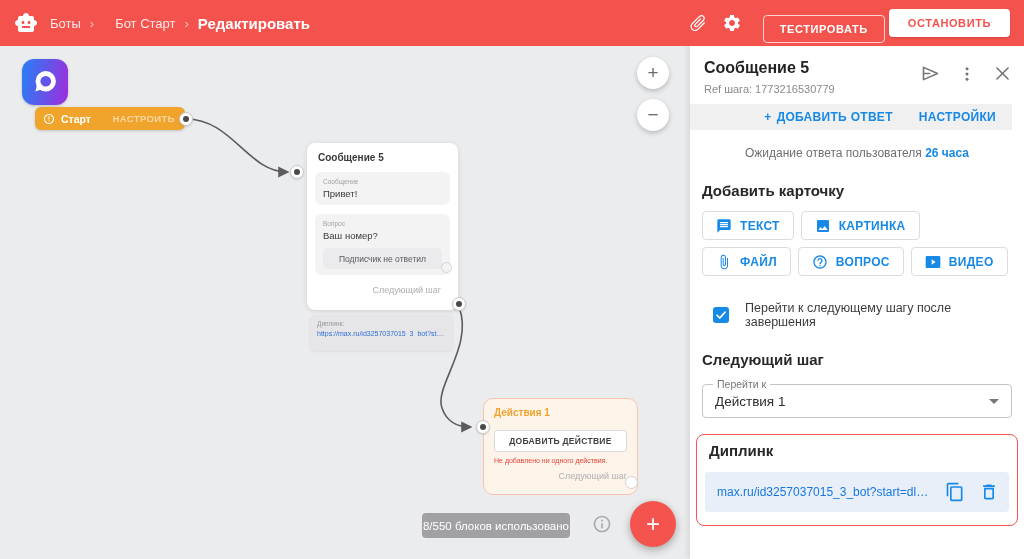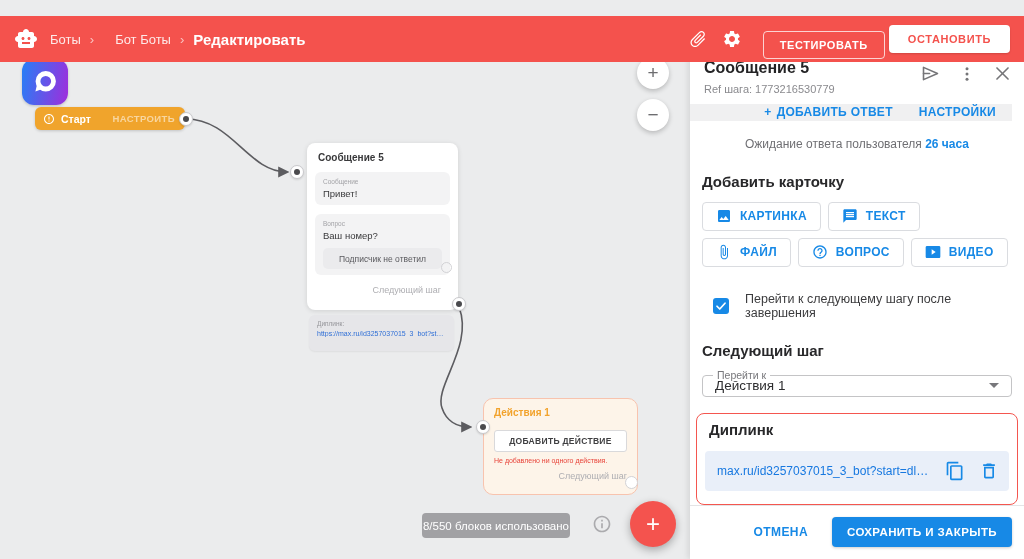--- a/index.html
+++ b/index.html
@@ -1,20 +1,20 @@
 <!DOCTYPE html>
 <html><head>
 <meta charset="utf-8">
 <style>
   * { margin:0; padding:0; box-sizing:border-box; }
   html,body { width:1024px; height:559px; overflow:hidden;
     font-family:"Liberation Sans", sans-serif; background:#ebeced; }
 
   
-  .app-header { position:absolute; top:16px; left:0; width:1024px; height:46px;
+  .app-header { position:absolute; top:0; left:0; width:1024px; height:46px;
     background:#f4524d; display:flex; align-items:center; padding:0 14px; z-index:30; }
   .crumb-dim { color:rgba(255,255,255,.88); font-size:13px; margin-left:12px; }
   .crumb-sep { color:rgba(255,255,255,.65); font-size:13px; margin:0 9px; }
   .crumb-active { color:#fff; font-size:15px; font-weight:bold; }
   .header-spacer { flex:1; }
   .hdr-iconbtn { width:34px; height:34px; display:flex; align-items:center; justify-content:center;
     cursor:pointer; }
   .btn-test { margin-left:14px; border:1px solid rgba(255,255,255,.75); border-radius:4px;
     color:#fff; font-size:11px; font-weight:bold; letter-spacing:.6px; padding:7px 16px;
     background:transparent; cursor:pointer;margin-top:12px; }
@@ -142,21 +142,21 @@
 <body>
 
 <div class="app-header">
   <span style="display:flex">
     <svg width="24" height="24" viewBox="0 0 24 24" fill="#fff">
         <path d="M20 9V7c0-1.1-.9-2-2-2h-3c0-1.66-1.34-3-3-3S9 3.34 9 5H6c-1.1 0-2 .9-2 2v2c-1.66 0-3 1.34-3 3s1.34 3 3 3v4c0 1.1.9 2 2 2h12c1.1 0 2-.9 2-2v-4c1.66 0 3-1.34 3-3s-1.34-3-3-3zM7.5 11.5c0-.83.67-1.5 1.5-1.5s1.5.67 1.5 1.5S9.83 13 9 13s-1.5-.67-1.5-1.5zM16 17H8v-2h8v2zm-1-4c-.83 0-1.5-.67-1.5-1.5S14.17 10 15 10s1.5.67 1.5 1.5S15.83 13 15 13z"></path>
       </svg>
   </span>
   <span class="crumb-dim">Боты</span>
   <span class="crumb-sep">›</span>
-  <span class="crumb-dim">Бот Боты</span>
+  <span class="crumb-dim">Бот Старт</span>
   <span class="crumb-sep">›</span>
   <span class="crumb-active">Редактировать</span>
   <span class="header-spacer"></span>
   <span class="hdr-iconbtn">
     <svg width="20" height="20" viewBox="0 0 24 24" fill="#fff">
         <path d="M16.5 6v11.5c0 2.21-1.79 4-4 4s-4-1.79-4-4V5c0-1.38 1.12-2.5 2.5-2.5s2.5 1.12 2.5 2.5v10.5c0 .55-.45 1-1 1s-1-.45-1-1V6H10v9.5c0 1.38 1.12 2.5 2.5 2.5s2.5-1.12 2.5-2.5V5c0-2.21-1.79-4-4-4S7 2.79 7 5v12.5c0 3.04 2.46 5.5 5.5 5.5s5.5-2.46 5.5-5.5V6h-1.5z" transform="rotate(45 12 12)"></path>
       </svg>
   </span>
   <span class="hdr-iconbtn">
     <svg width="20" height="20" viewBox="0 0 24 24" fill="#fff">
@@ -280,29 +280,29 @@
   <div class="waiting-line">
     <span>Ожидание ответа пользователя</span>
     <span class="hours">26 часа</span>
   </div>
 
   <div class="section-heading">Добавить карточку</div>
 
   <div class="card-buttons">
     <div class="card-btn">
       <svg width="16" height="16" viewBox="0 0 24 24" fill="#1789e6">
+          <path d="M20 2H4c-1.1 0-2 .9-2 2v18l4-4h14c1.1 0 2-.9 2-2V4c0-1.1-.9-2-2-2zm-2 12H6v-2h12v2zm0-3H6V9h12v2zm0-3H6V6h12v2z"></path>
+        </svg>
+      <span>ТЕКСТ</span>
+    </div>
+    <div class="card-btn">
+      <svg width="16" height="16" viewBox="0 0 24 24" fill="#1789e6">
           <path d="M21 19V5c0-1.1-.9-2-2-2H5c-1.1 0-2 .9-2 2v14c0 1.1.9 2 2 2h14c1.1 0 2-.9 2-2zM8.5 13.5l2.5 3.01L14.5 12l4.5 6H5l3.5-4.5z"></path>
         </svg>
       <span>КАРТИНКА</span>
-    </div>
-    <div class="card-btn">
-      <svg width="16" height="16" viewBox="0 0 24 24" fill="#1789e6">
-          <path d="M20 2H4c-1.1 0-2 .9-2 2v18l4-4h14c1.1 0 2-.9 2-2V4c0-1.1-.9-2-2-2zm-2 12H6v-2h12v2zm0-3H6V9h12v2zm0-3H6V6h12v2z"></path>
-        </svg>
-      <span>ТЕКСТ</span>
     </div>
     <div class="card-btn">
       <svg width="16" height="16" viewBox="0 0 24 24" fill="#1789e6">
           <path d="M16.5 6v11.5c0 2.21-1.79 4-4 4s-4-1.79-4-4V5c0-1.38 1.12-2.5 2.5-2.5s2.5 1.12 2.5 2.5v10.5c0 .55-.45 1-1 1s-1-.45-1-1V6H10v9.5c0 1.38 1.12 2.5 2.5 2.5s2.5-1.12 2.5-2.5V5c0-2.21-1.79-4-4-4S7 2.79 7 5v12.5c0 3.04 2.46 5.5 5.5 5.5s5.5-2.46 5.5-5.5V6h-1.5z"></path>
         </svg>
       <span>ФАЙЛ</span>
     </div>
     <div class="card-btn">
       <svg width="16" height="16" viewBox="0 0 24 24" fill="#1789e6">
           <path d="M11 18h2v-2h-2v2zm1-16C6.48 2 2 6.48 2 12s4.48 10 10 10 10-4.48 10-10S17.52 2 12 2zm0 18c-4.41 0-8-3.59-8-8s3.59-8 8-8 8 3.59 8 8-3.59 8-8 8zm0-14c-2.21 0-4 1.79-4 4h2c0-1.1.9-2 2-2s2 .9 2 2c0 2-3 1.75-3 5h2c0-2.25 3-2.5 3-5 0-2.21-1.79-4-4-4z"></path>
@@ -344,17 +344,13 @@
           </svg>
       </span>
       <span class="ic">
         <svg width="20" height="20" viewBox="0 0 24 24" fill="#1789e6">
             <path d="M6 19c0 1.1.9 2 2 2h8c1.1 0 2-.9 2-2V7H6v12zM8 9h8v10H8V9zm7.5-5l-1-1h-5l-1 1H5v2h14V4h-3.5z"></path>
           </svg>
       </span>
     </div>
   </div>
 
-  <div class="panel-footer">
-    <button class="btn-cancel">ОТМЕНА</button>
-    <button class="btn-save">СОХРАНИТЬ И ЗАКРЫТЬ</button>
-  </div>
 </div>
 
 </body></html>

